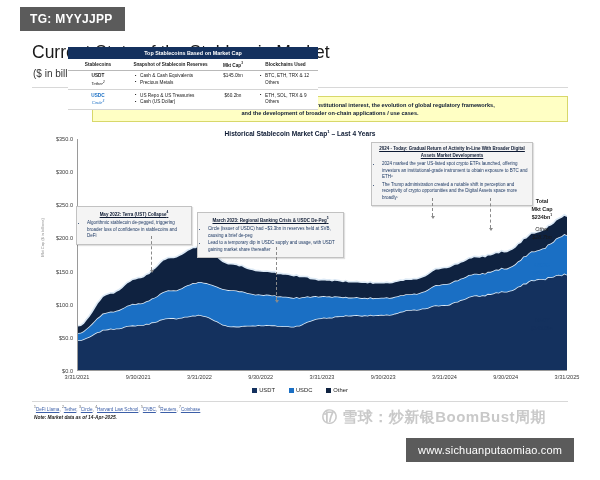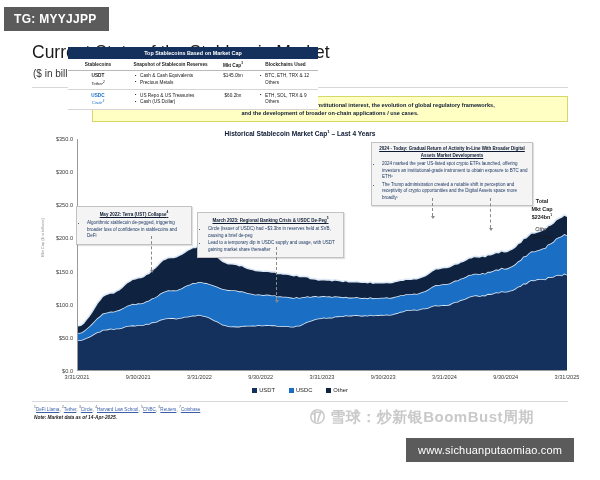--- a/index.html
+++ b/index.html
@@ -7,21 +7,21 @@
   body {
     width:600px; height:480px;
     background:#ffffff;
     font-family:"Liberation Sans", sans-serif;
     position:relative;
     overflow:hidden;
   }
 
   
   .tg-tag{
-    position:absolute; left:4px; top:7px;
+    position:absolute; left:20px; top:7px;
     background:#5b5b5b; color:#ffffff;
     font-size:12px; font-weight:700; letter-spacing:.3px;
     padding:5px 12px 5px 10px;
   }
 
   
   .slide{
     position:absolute; left:20px; top:34px;
     width:560px; height:404px;
     background:#ffffff;
@@ -182,21 +182,21 @@
   }
   .rlabel b{ font-style:normal; font-weight:700; }
   .rl-total{ left:492px; top:164px; width:60px; color:#1a1a1a; }
   .rl-other{ left:492px; top:192px; width:60px; color:#1a1a1a; }
   .rl-usdc { left:492px; top:228px; width:60px; color:#1a6fc4; }
   .rl-usdt { left:492px; top:283px; width:60px; color:#14315e; }
   .rlabel sup{ font-size:3.4px; }
 
   
   .wm-xueqiu{
-    position:absolute; left:310px; top:408px;
+    position:absolute; left:322px; top:408px;
     font-size:15px; color:#c9c9c9; font-weight:700;
     letter-spacing:.5px; white-space:nowrap;
   }
   .wm-url{
     position:absolute; left:406px; top:438px;
     background:#5b5b5b; color:#ffffff;
     font-size:11px; padding:6px 12px; letter-spacing:.2px;
   }
 </style>
 </head>

